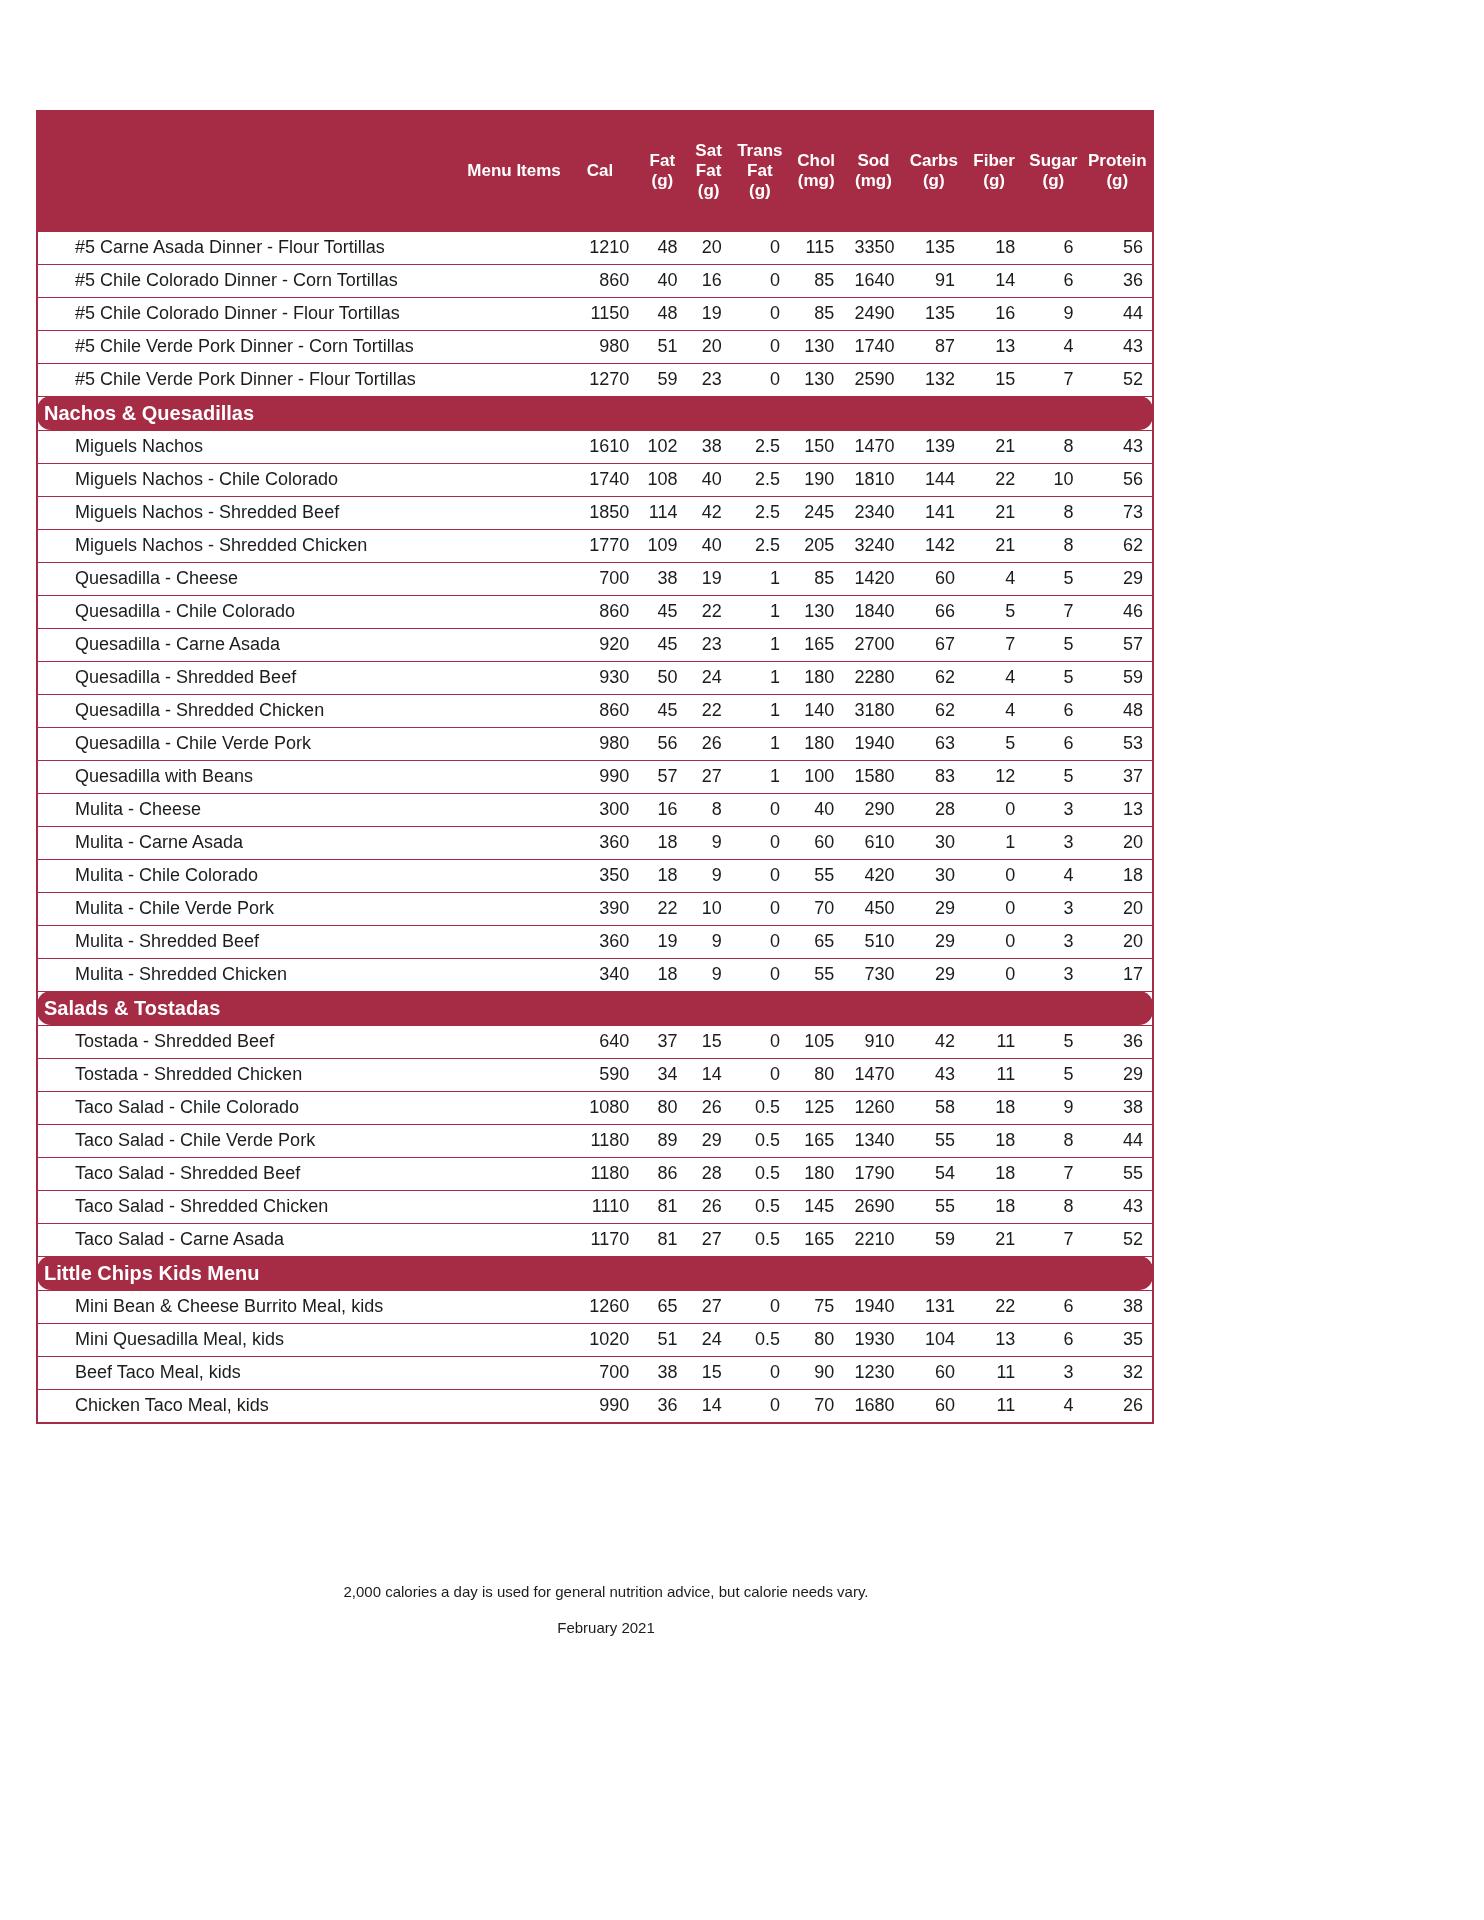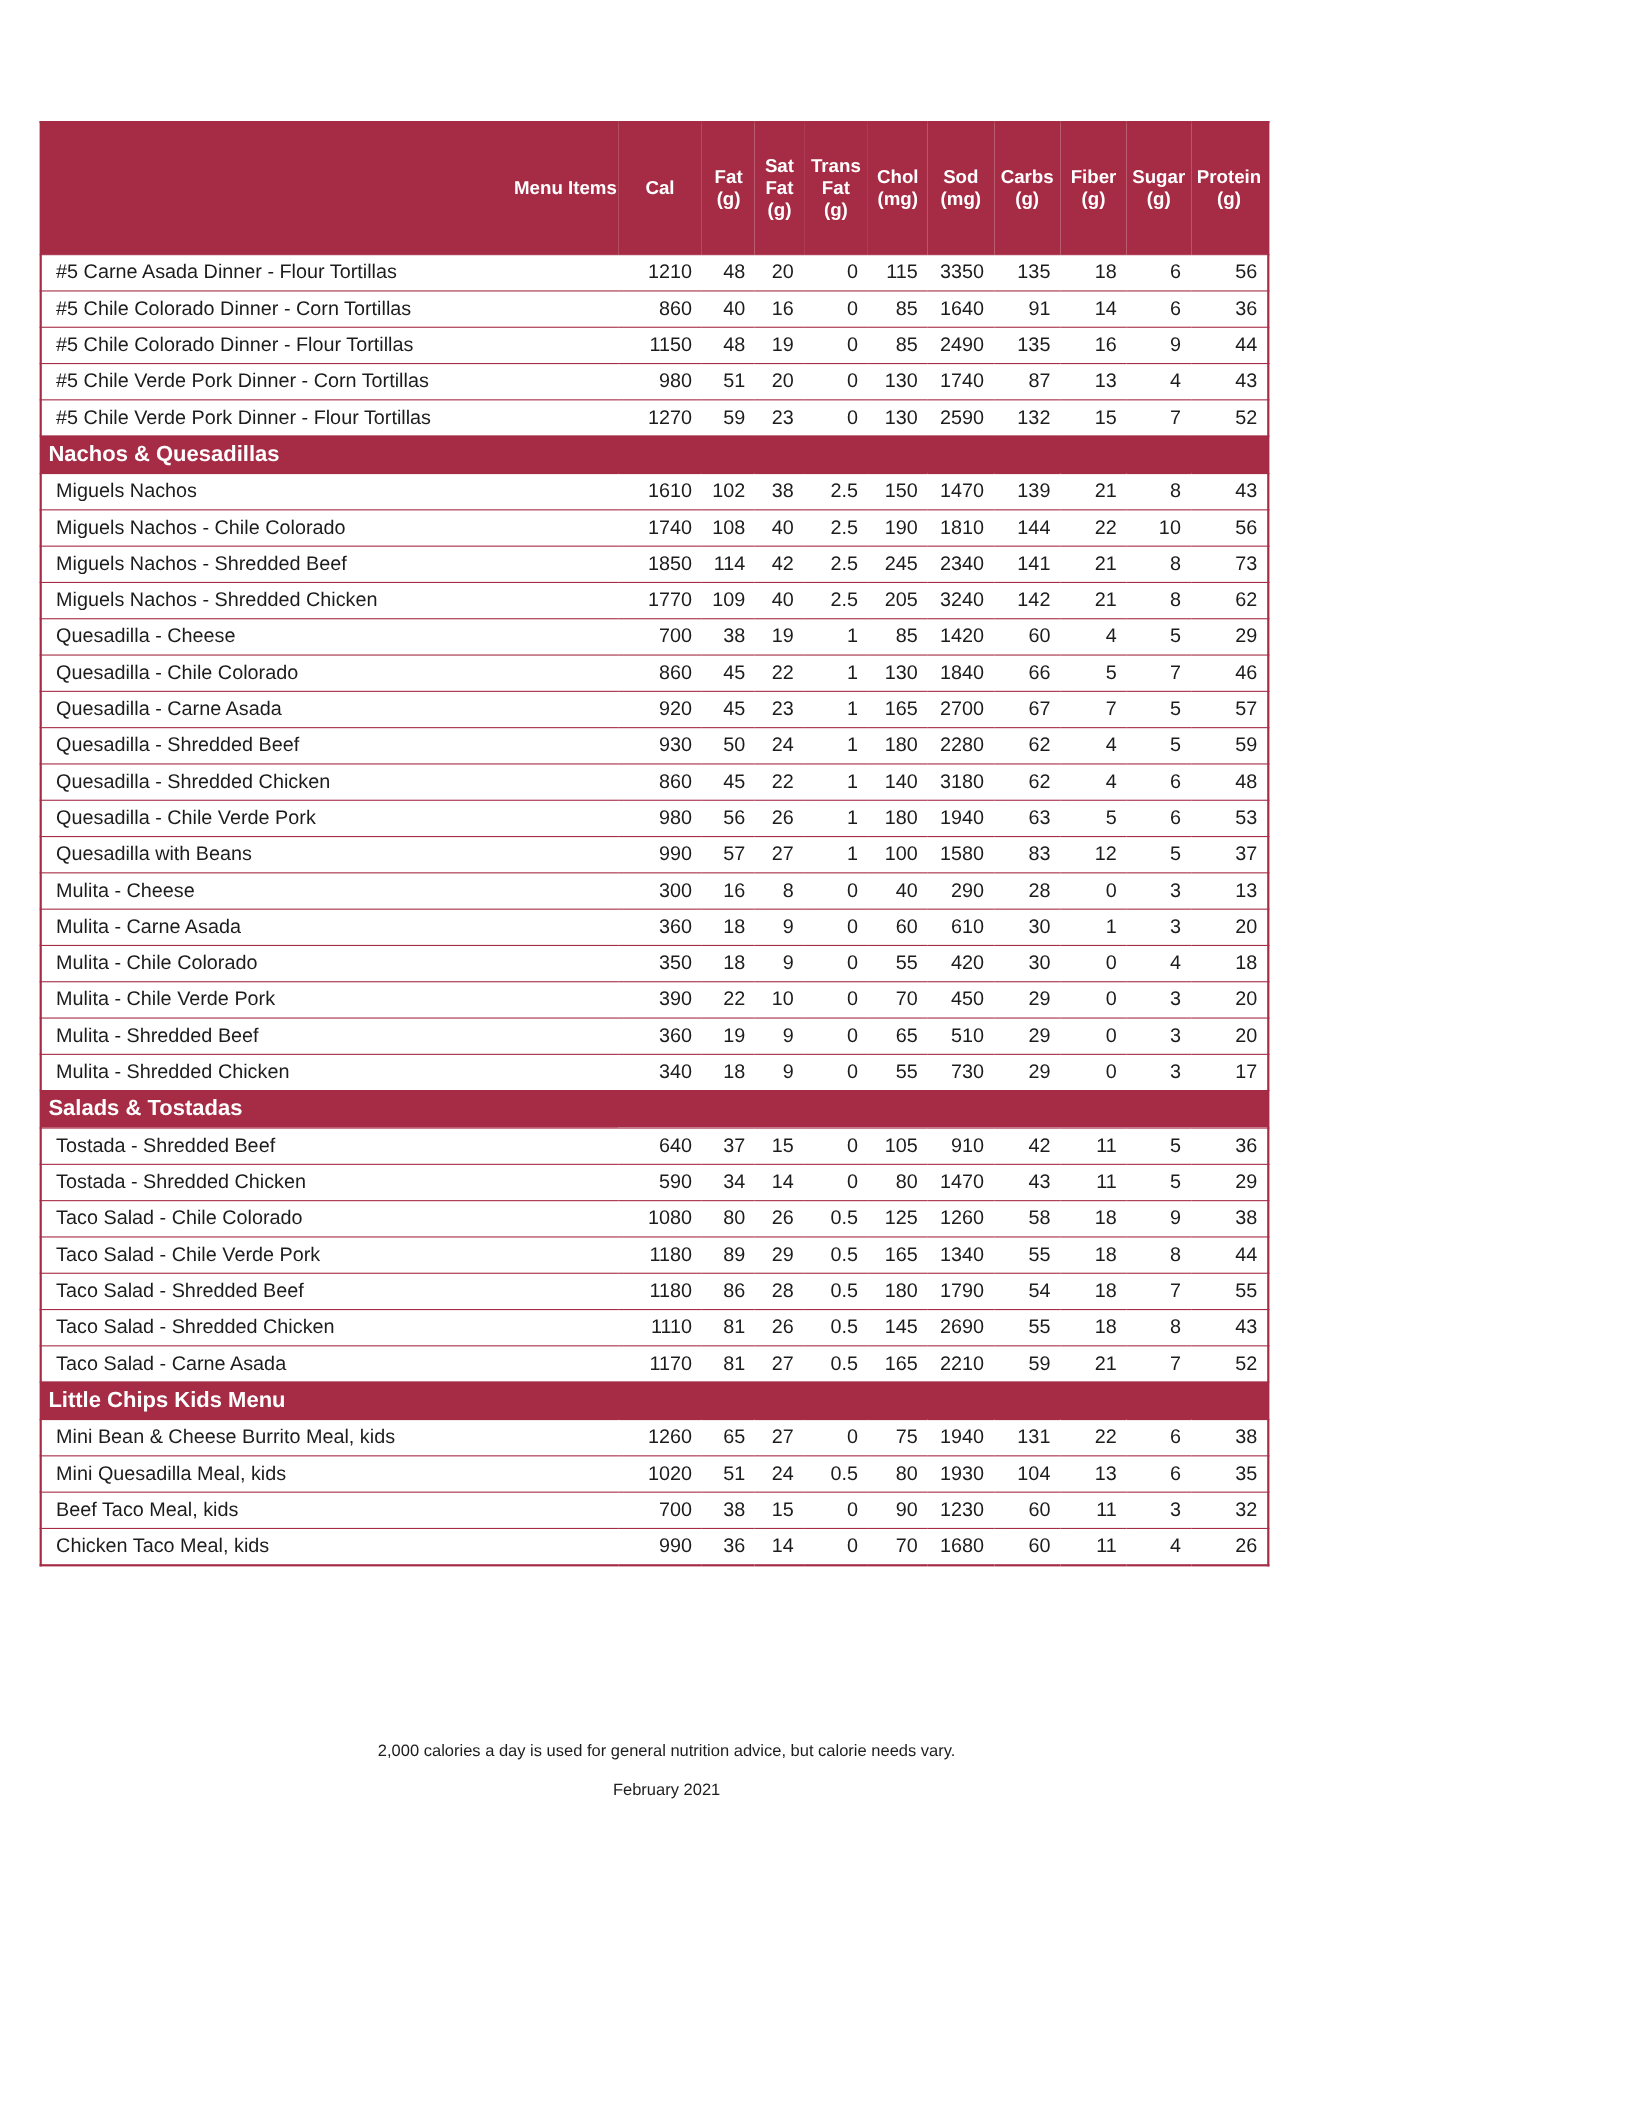--- a/index.html
+++ b/index.html
@@ -37,25 +37,25 @@
   }
   th.th-name{text-align:right;padding-left:6px;font-size:17px;}
   th.th-num{
     text-align:center;white-space:pre-line;line-height:20px;padding:0 1px;
   }
   tbody td{
     font-size:18px;height:30px;border-top:1px solid var(--maroon);
     border-bottom:1px solid var(--maroon);vertical-align:middle;
     background:#ffffff;color:var(--text);
   }
-  tbody td.name{text-align:left;padding-left:13px;white-space:nowrap;overflow:hidden;}
+  tbody td.name{text-align:left;padding-left:37px;white-space:nowrap;overflow:hidden;}
   tbody td.num{text-align:right;padding-right:9px;}
   tbody tr.section td{
     background:var(--maroon);color:#ffffff;font-weight:bold;
-    font-size:20px;padding-left:6px;height:31px;
+    font-size:20px;padding-left:6px;height:31px;border-radius:14px;
   }
   .footer{
     margin-top:150px;text-align:center;font-size:15px;color:var(--text);
     line-height:36px;width:1140px;
   }
 </style>
 </head>
 <body>
 
 <div class="page">

